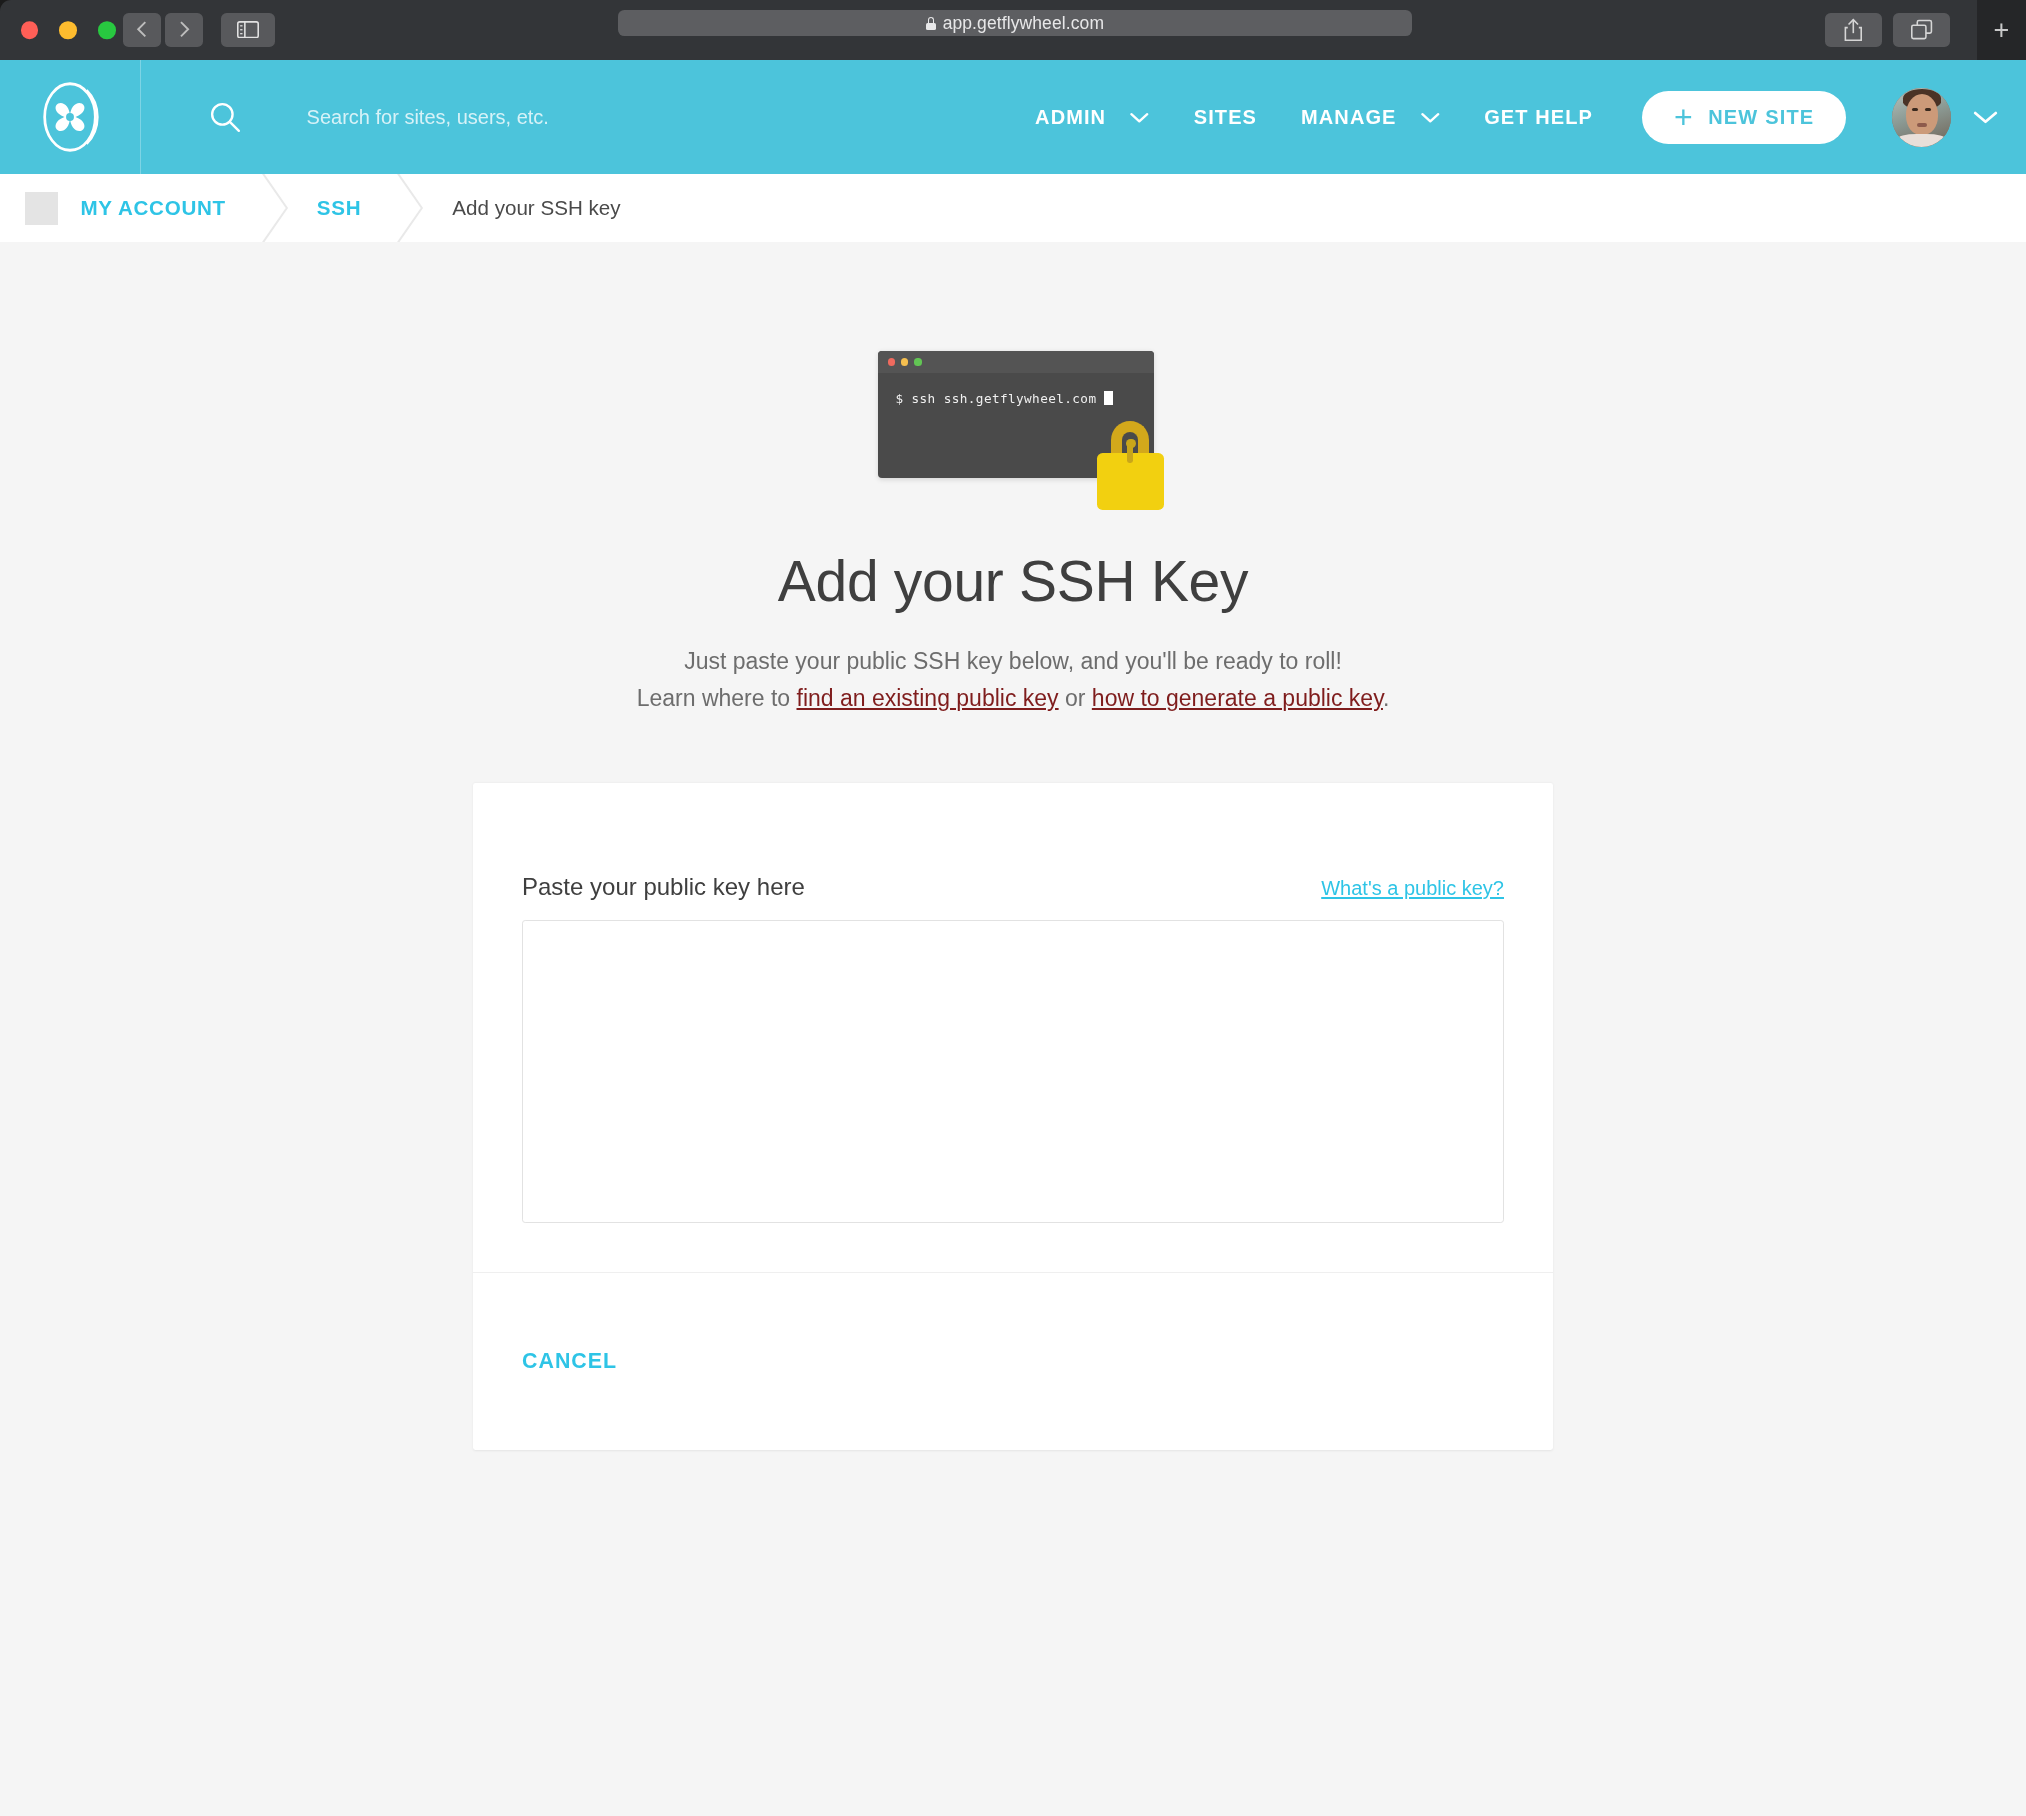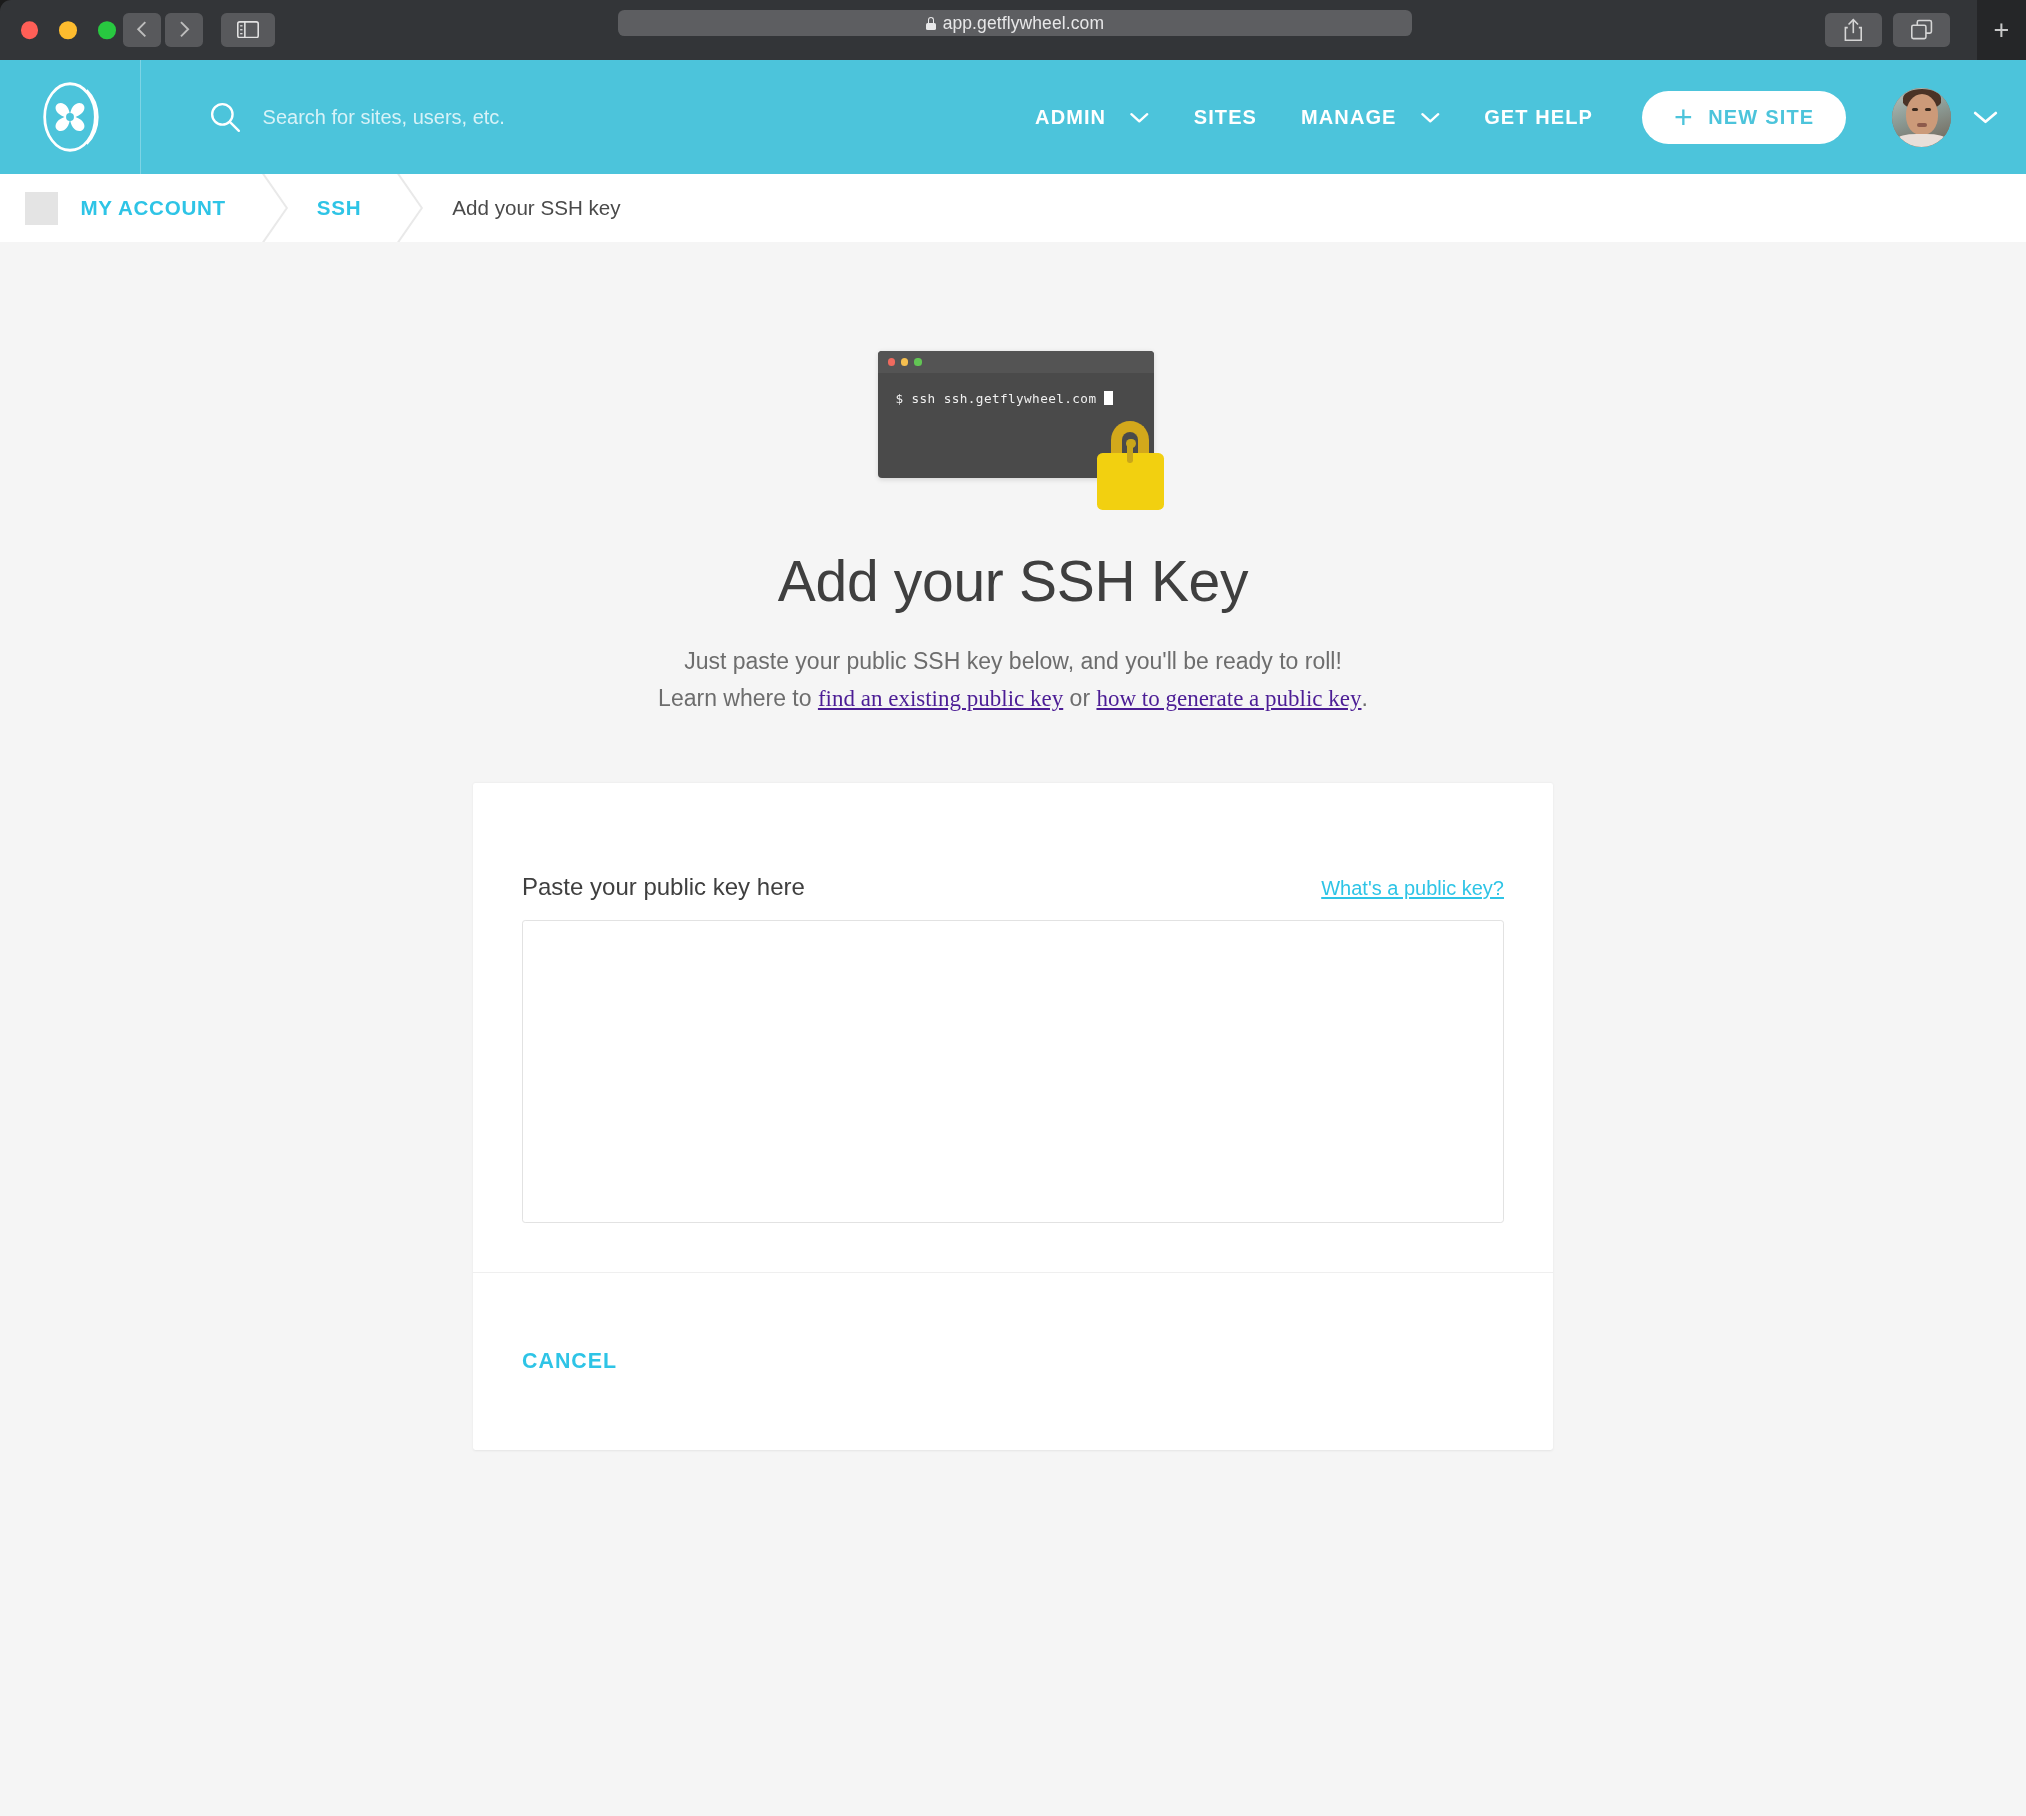--- a/index.html
+++ b/index.html
@@ -109,20 +109,21 @@
     display: flex;
     align-items: center;
     gap: 20.6px;
     padding-left: 68px;
     flex: 1 1 auto;
   }
   .search-placeholder {
     color: #e3f6fa;
     font-size: 20px;
     opacity: .92;
+    margin-left: 44px;
   }
   .nav-links {
     display: flex;
     align-items: center;
     gap: 0;
     flex: none;
   }
   .nav-link {
     color: #ffffff;
     font-size: 20px;
@@ -304,24 +305,23 @@
     letter-spacing: -0.3px;
   }
   .subtitle {
     text-align: center;
     color: #6d6d6d;
     font-size: 23px;
     line-height: 1.62;
     margin-top: 29px;
   }
   .tlink {
-    color: #4c1d95;
+    color: #7f1d1d;
     text-decoration: underline;
     text-underline-offset: 2.4px;
-    font-family: Liberation Serif, serif;
   }
 
   
   .card {
     width: 1080px;
     margin: 65px auto 0;
     background: #ffffff;
     border-radius: 2.4px;
     box-shadow: 0 0.8px 2.4px rgba(0,0,0,0.07);
   }

